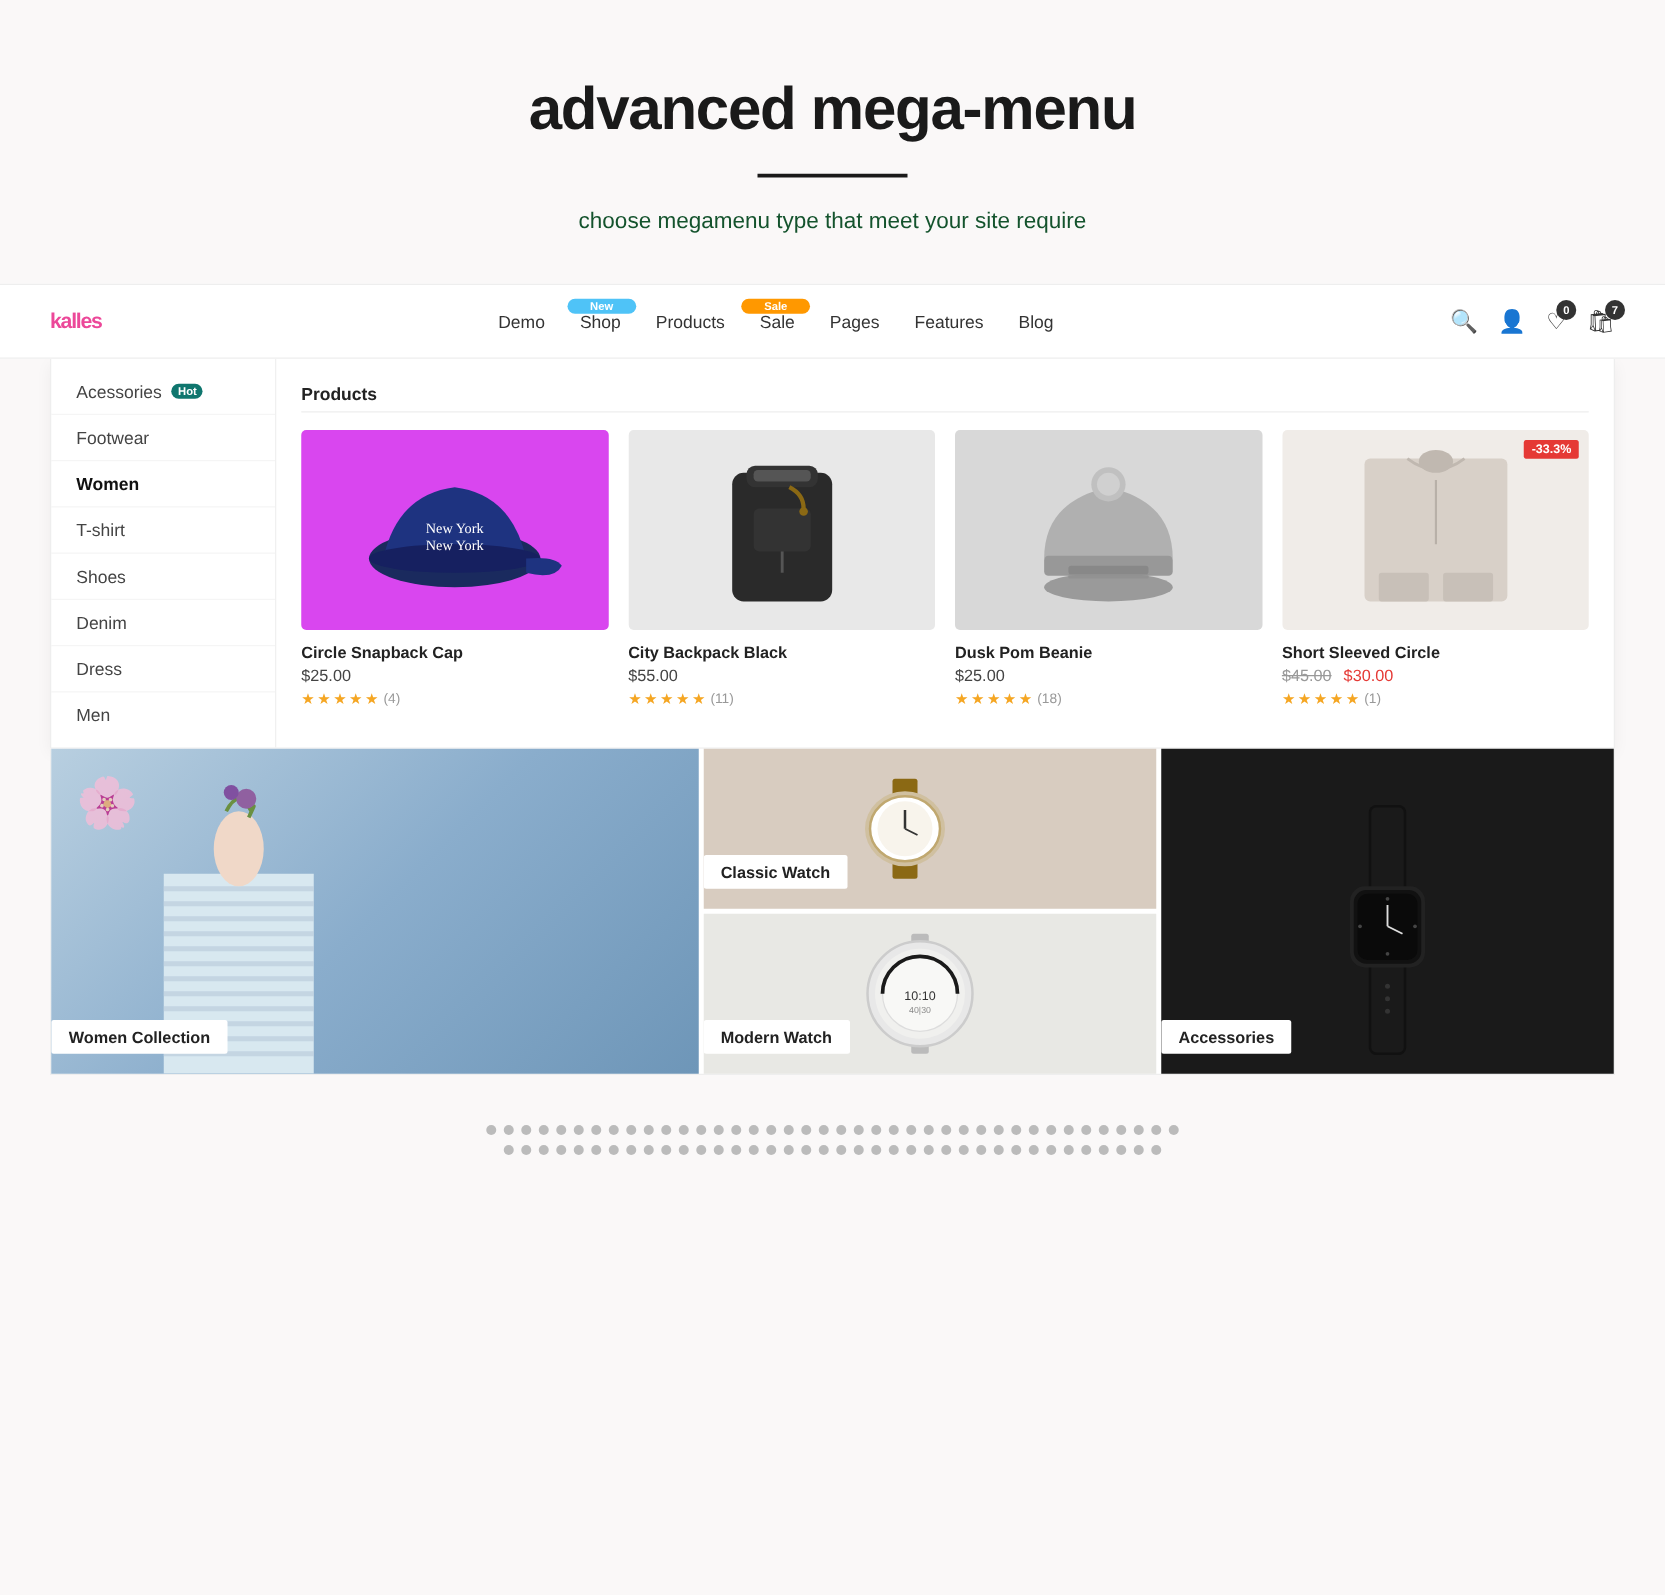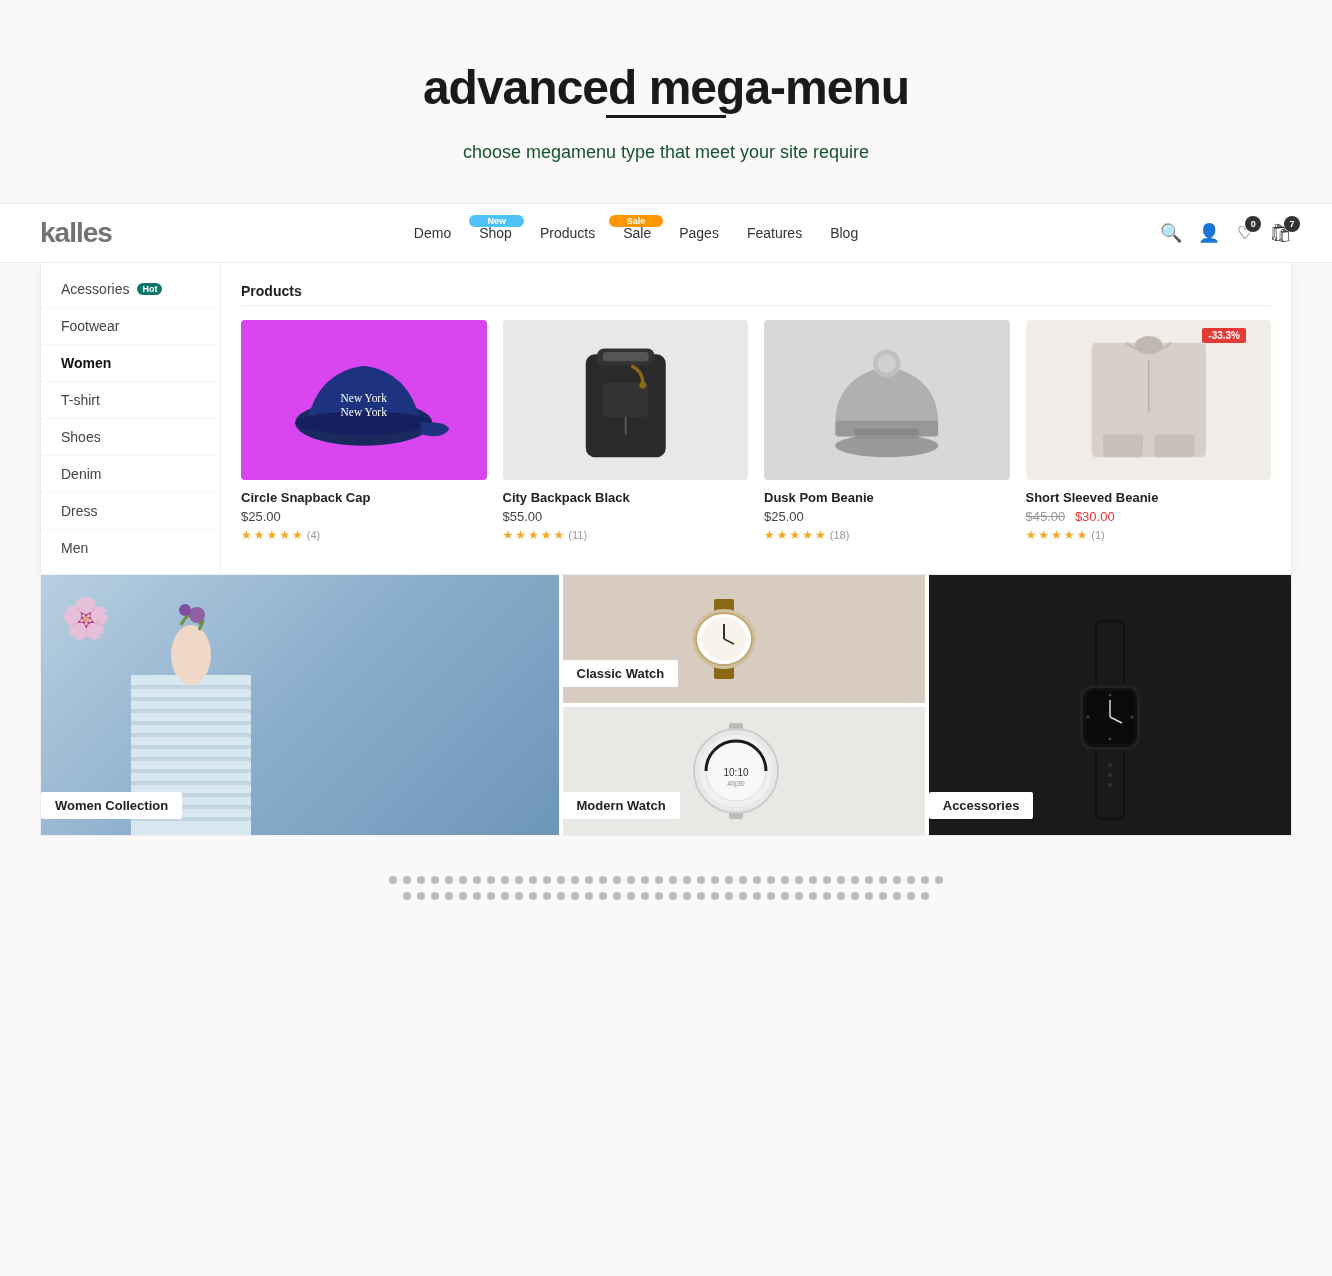--- a/index.html
+++ b/index.html
@@ -13,21 +13,21 @@
     
     .hero-section {
       text-align: center;
       padding: 60px 20px 40px;
     }
     .hero-title {
       font-size: 48px;
       font-weight: 800;
       color: #1a1a1a;
       letter-spacing: -1px;
-      margin-bottom: 0;
+      margin-bottom: 24px;
     }
     .hero-divider {
       width: 120px;
       height: 3px;
       background: #1a1a1a;
       margin: 0 auto 24px;
     }
     .hero-subtitle {
       font-size: 18px;
       color: #14532d;
@@ -41,23 +41,23 @@
       border-bottom: 1px solid #eee;
       padding: 0 40px;
       display: flex;
       align-items: center;
       justify-content: space-between;
       height: 60px;
       position: relative;
       z-index: 100;
     }
     .navbar-logo {
-      font-size: 28px;
+      font-size: 17px;
       font-weight: 800;
-      color: #737373;
+      color: #ec4899;
       letter-spacing: -1px;
     }
     .navbar-nav {
       display: flex;
       align-items: center;
       gap: 28px;
       list-style: none;
     }
     .navbar-nav li {
       position: relative;
@@ -162,21 +162,21 @@
       overflow: hidden;
       height: 160px;
       display: flex;
       align-items: center;
       justify-content: center;
       margin-bottom: 10px;
     }
     .discount-badge {
       position: absolute;
       top: 8px;
-      right: 25px;
+      right: 8px;
       background: #e53935;
       color: #fff;
       font-size: 10px;
       padding: 2px 6px;
       border-radius: 2px;
       font-weight: 700;
     }
     .product-name {
       font-size: 13px;
       font-weight: 600;
@@ -409,21 +409,21 @@
           <span class="discount-badge">-33.3%</span>
           <svg class="product-svg" viewBox="0 0 160 140">
             <rect x="30" y="20" width="100" height="100" rx="4" fill="#d8d0c8"></rect>
             <path d="M60 20 Q80 35 100 20" stroke="#c0b8b0" stroke-width="2" fill="none"></path>
             <rect x="40" y="100" width="35" height="20" rx="2" fill="#c8c0b8"></rect>
             <rect x="85" y="100" width="35" height="20" rx="2" fill="#c8c0b8"></rect>
             <line x1="80" y1="35" x2="80" y2="80" stroke="#b8b0a8" stroke-width="1.5"></line>
             <ellipse cx="80" cy="22" rx="12" ry="8" fill="#c0b8b0"></ellipse>
           </svg>
         </div>
-        <div class="product-name">Short Sleeved Beanie</div>
+        <div class="product-name">Short Sleeved Circle</div>
         <div class="product-price">
           <span class="old-price">$45.00</span>
           <span class="new-price">$30.00</span>
         </div>
         <div class="product-stars">
           <span class="star">★</span>
           <span class="star">★</span>
           <span class="star">★</span>
           <span class="star">★</span>
           <span class="star">★</span>

